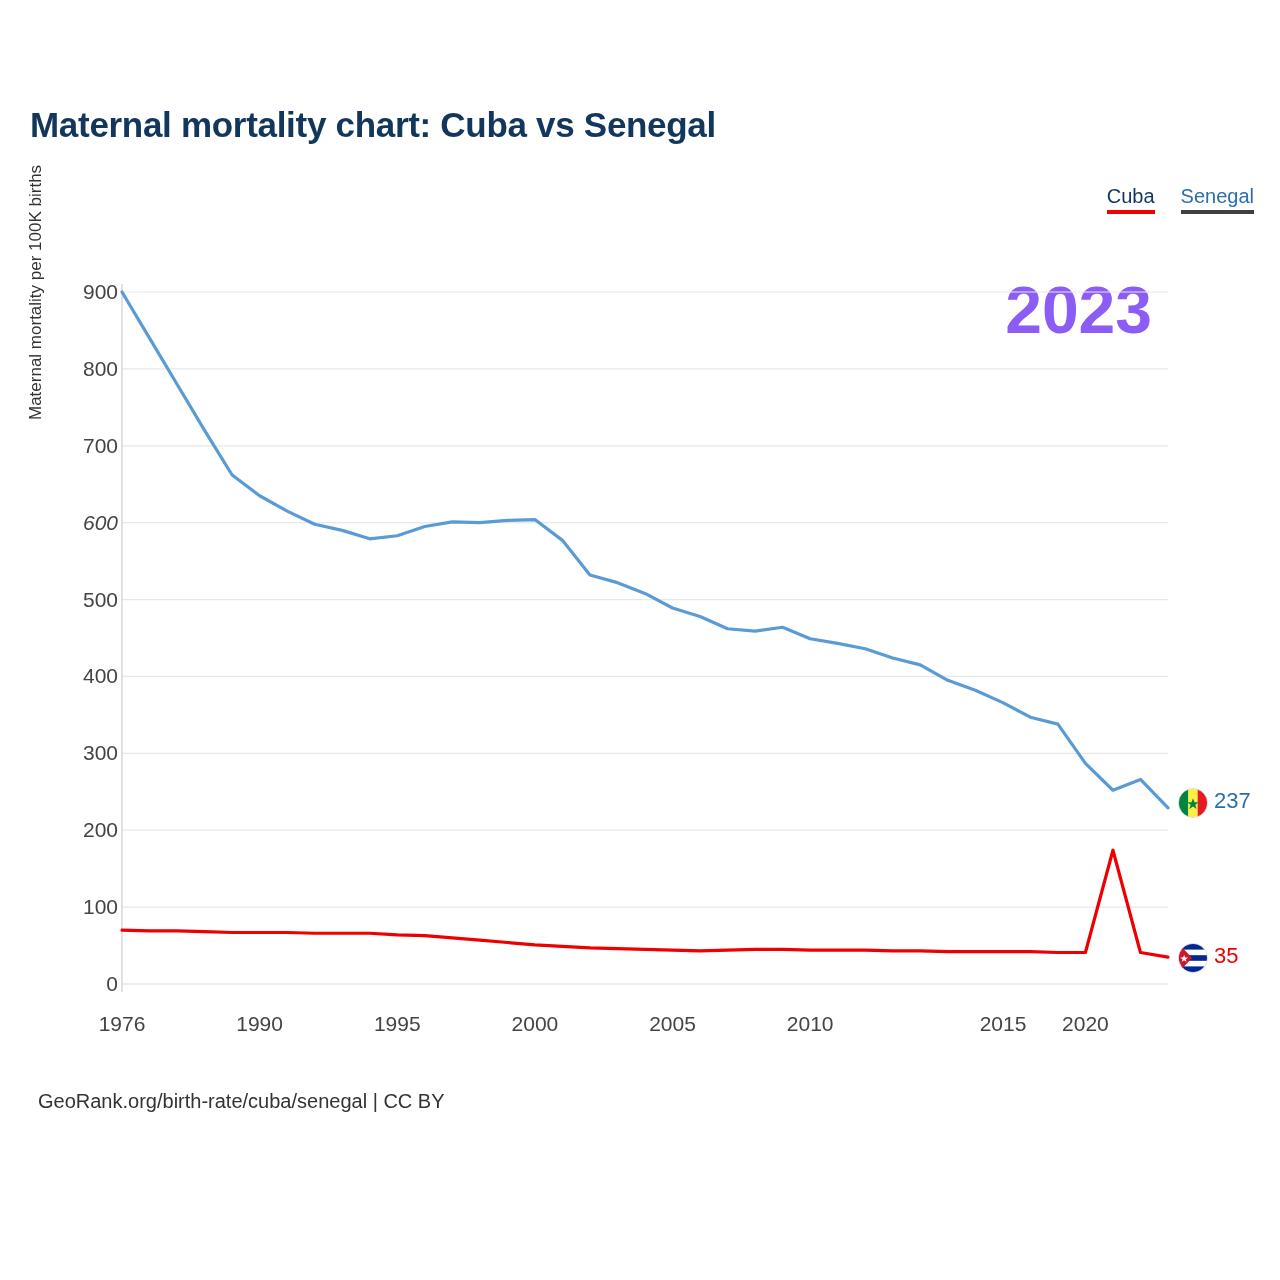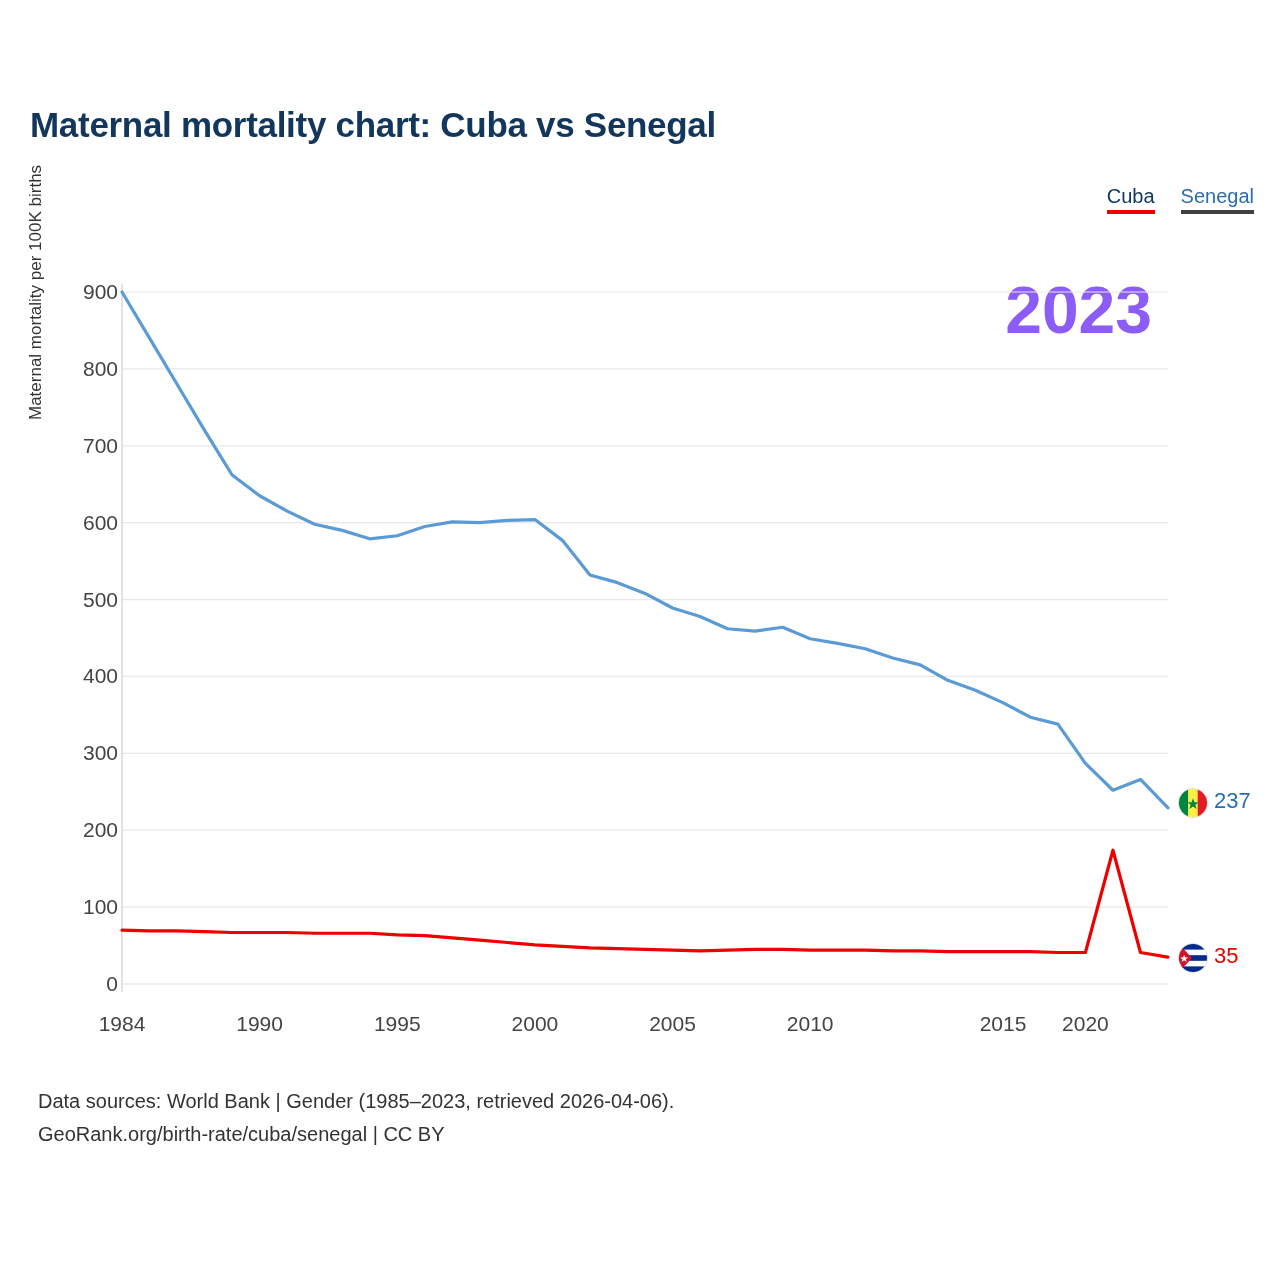--- a/index.html
+++ b/index.html
@@ -146,27 +146,27 @@
   <path id="line-cuba" fill="none" stroke="#ee0000" stroke-width="3.2" stroke-linejoin="round" stroke-linecap="round" d="M122.00 930.18 L149.53 930.95 L177.05 930.95 L204.58 931.72 L232.11 932.48 L259.63 932.48 L287.16 932.48 L314.68 933.25 L342.21 933.25 L369.74 933.25 L397.26 934.79 L424.79 935.56 L452.32 937.87 L479.84 940.17 L507.37 942.48 L534.89 944.79 L562.42 946.32 L589.95 947.86 L617.47 948.63 L645.00 949.40 L672.53 950.17 L700.05 950.94 L727.58 950.17 L755.11 949.40 L782.63 949.40 L810.16 950.17 L837.68 950.17 L865.21 950.17 L892.74 950.94 L920.26 950.94 L947.79 951.71 L975.32 951.71 L1002.84 951.71 L1030.37 951.71 L1057.89 952.48 L1085.42 952.48 L1112.95 850.21 L1140.47 952.48 L1168.00 957.09"></path>
 </svg>
 
 <div id="yticks">
     <div class="ytick" style="top: 984px;">0</div>
     <div class="ytick" style="top: 907.111px;">100</div>
     <div class="ytick" style="top: 830.222px;">200</div>
     <div class="ytick" style="top: 753.333px;">300</div>
     <div class="ytick" style="top: 676.444px;">400</div>
     <div class="ytick" style="top: 599.556px;">500</div>
-    <div class="ytick" style="top: 522.667px;">600</div>
+    <div class="ytick" style="top: 522.667px; font-style: italic;">600</div>
     <div class="ytick" style="top: 445.778px;">700</div>
     <div class="ytick" style="top: 368.889px;">800</div>
     <div class="ytick" style="top: 292px;">900</div>
   </div>
 <div id="xticks-container">
-    <div class="xtick" style="left: 122px;">1984</div>
+    <div class="xtick" style="left: 122px;">1976</div>
     <div class="xtick" style="left: 259.632px;">1990</div>
     <div class="xtick" style="left: 397.263px;">1995</div>
     <div class="xtick" style="left: 534.895px;">2000</div>
     <div class="xtick" style="left: 672.526px;">2005</div>
     <div class="xtick" style="left: 810.158px;">2010</div>
     <div class="xtick" style="left: 1003px;">2015</div>
     <div class="xtick" style="left: 1085.42px;">2020</div>
   </div>
 
 <div class="flagdot" id="flag-senegal" style="left: 1178px; top: 787.773px;">
@@ -185,15 +185,14 @@
     <rect x="0" y="0" width="30" height="6" fill="#002a8f"></rect>
     <rect x="0" y="12" width="30" height="6" fill="#002a8f"></rect>
     <rect x="0" y="24" width="30" height="6" fill="#002a8f"></rect>
     <polygon points="0,0 14,15 0,30" fill="#cf142b"></polygon>
     <polygon points="5.5,11.5 6.6,14.5 9.8,14.5 7.2,16.4 8.2,19.4 5.5,17.5 2.8,19.4 3.8,16.4 1.2,14.5 4.4,14.5" fill="#ffffff"></polygon>
   </svg>
 </div>
 <div class="endlabel" id="label-cuba" style="left: 1214px; top: 943.089px; color: rgb(238, 0, 0);">35</div>
 
 <div id="footer">
-  <div>Data sources: World Bank | Gender (1985–2023, retrieved 2026-04-06).</div>
   <div>GeoRank.org/birth-rate/cuba/senegal | CC BY</div>
 </div>
 
 </body></html>

